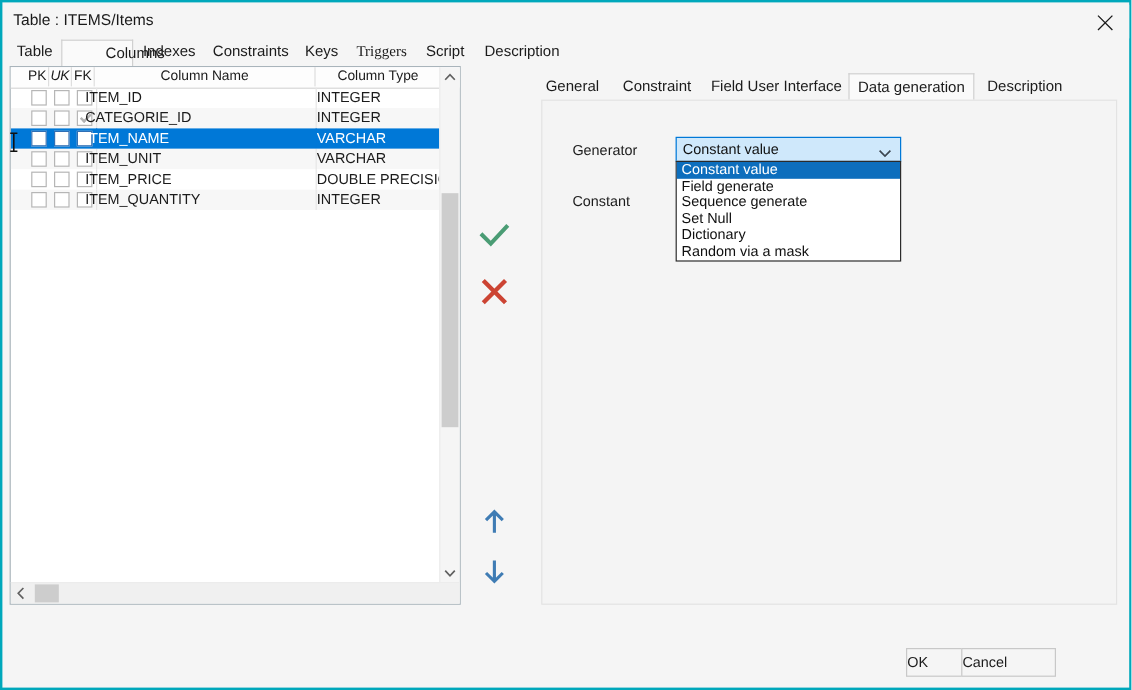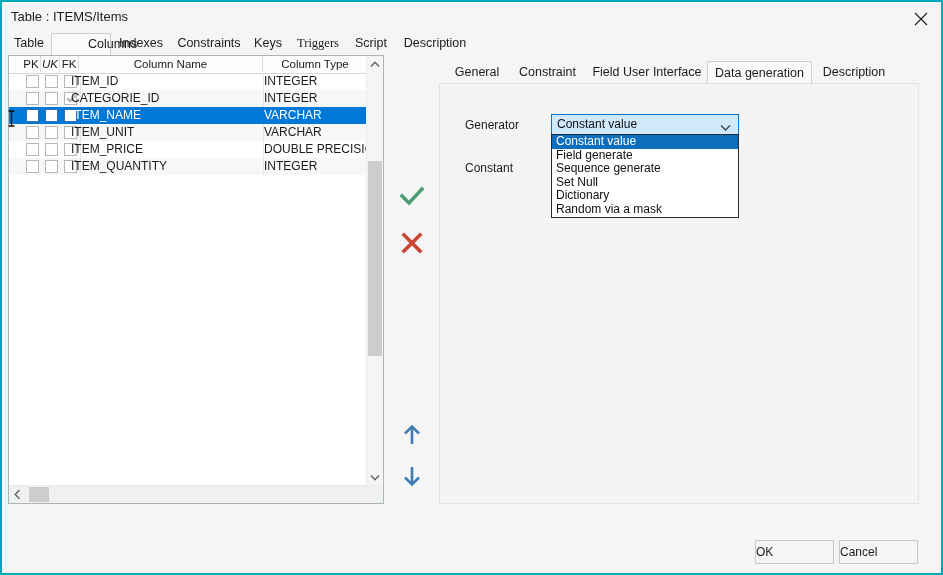--- a/index.html
+++ b/index.html
@@ -237,21 +237,21 @@
     cursor: default;
   }
   .rtab.active {
     background: #fafafa;
     border-left: 1px solid #d0d0d0;
     border-right: 1px solid #d0d0d0;
     border-top: 1px solid #d0d0d0;
   }
   #right-panel {
     position: absolute;
-    left: 437px; top: 81px;
+    left: 449px; top: 81px;
     width: 480px; height: 421px;
     box-sizing: border-box;
     border: 1px solid #e3e3e3;
     background: #f4f4f4;
   }
   .field-label {
     position: absolute;
     font-size: 12px;
     color: #1b1b1b;
     white-space: nowrap;
@@ -307,21 +307,21 @@
     border: 1px solid #c8c8c8;
     background: #f5f5f5;
     font-family: "Liberation Sans", sans-serif;
     font-size: 12px;
     color: #1b1b1b;
     text-align: left;
     line-height: 22px;
     cursor: pointer;
   }
   #ok-button { left: 753px; }
-  #cancel-button { left: 837px; }
+  #cancel-button { left: 799px; }
 
   
   #ibeam {
     position: absolute;
     left: 5px; top: 108px;
     width: 9px; height: 17px;
     z-index: 30;
     pointer-events: none;
   }
 </style>

